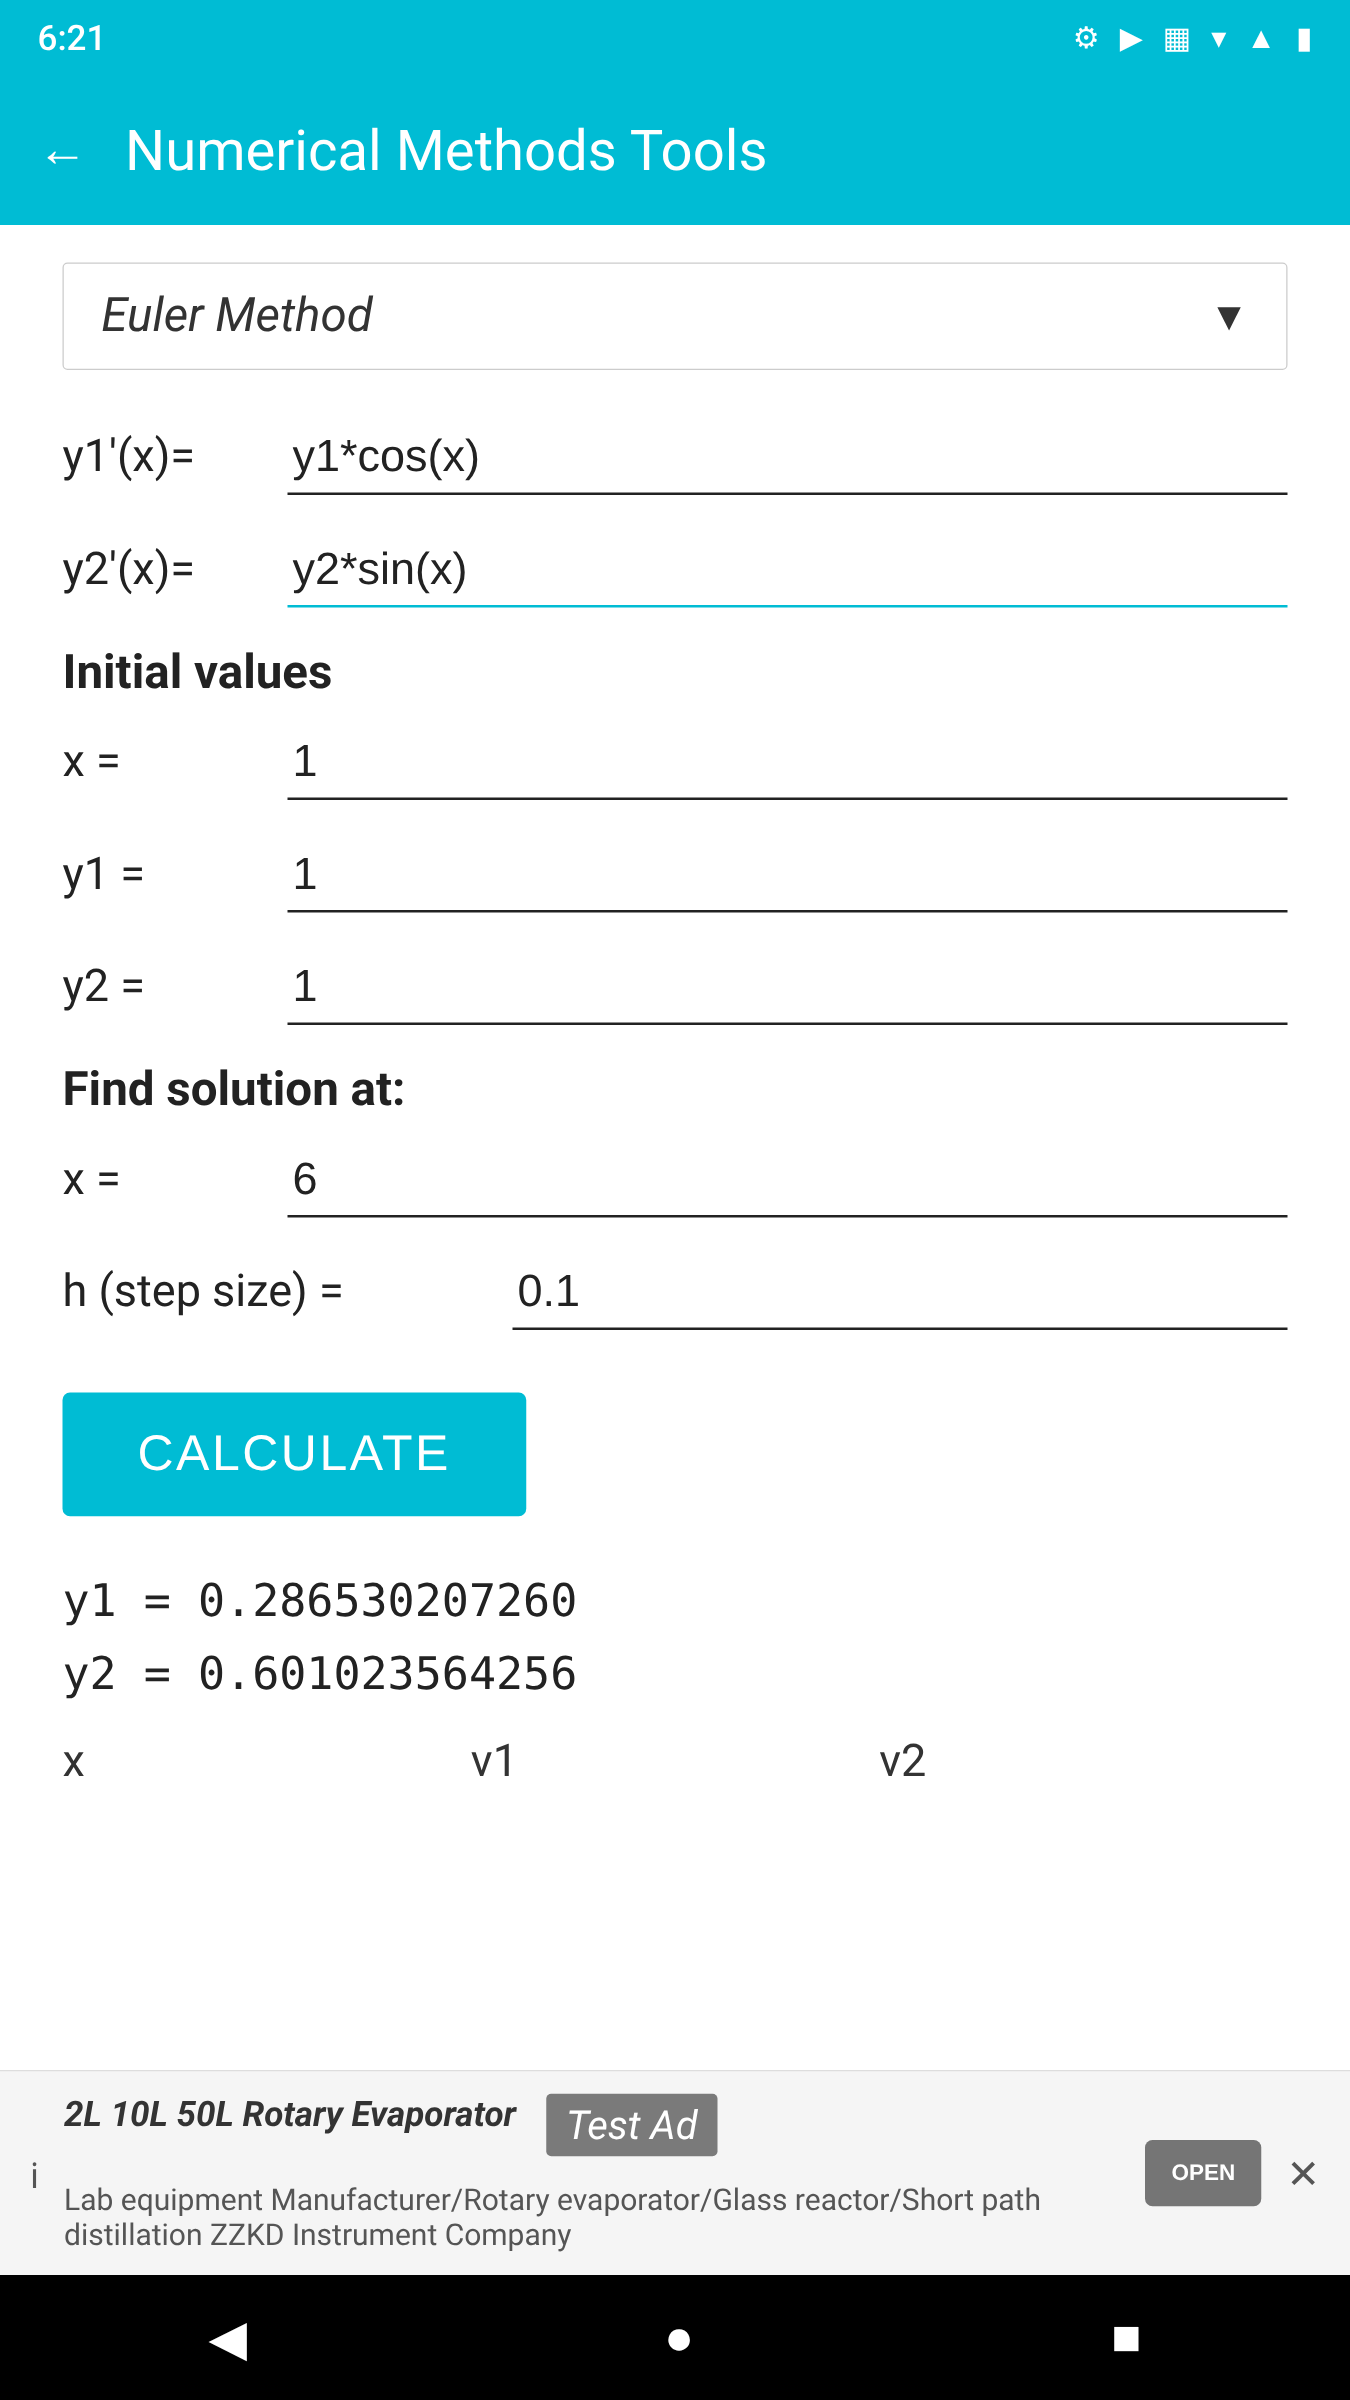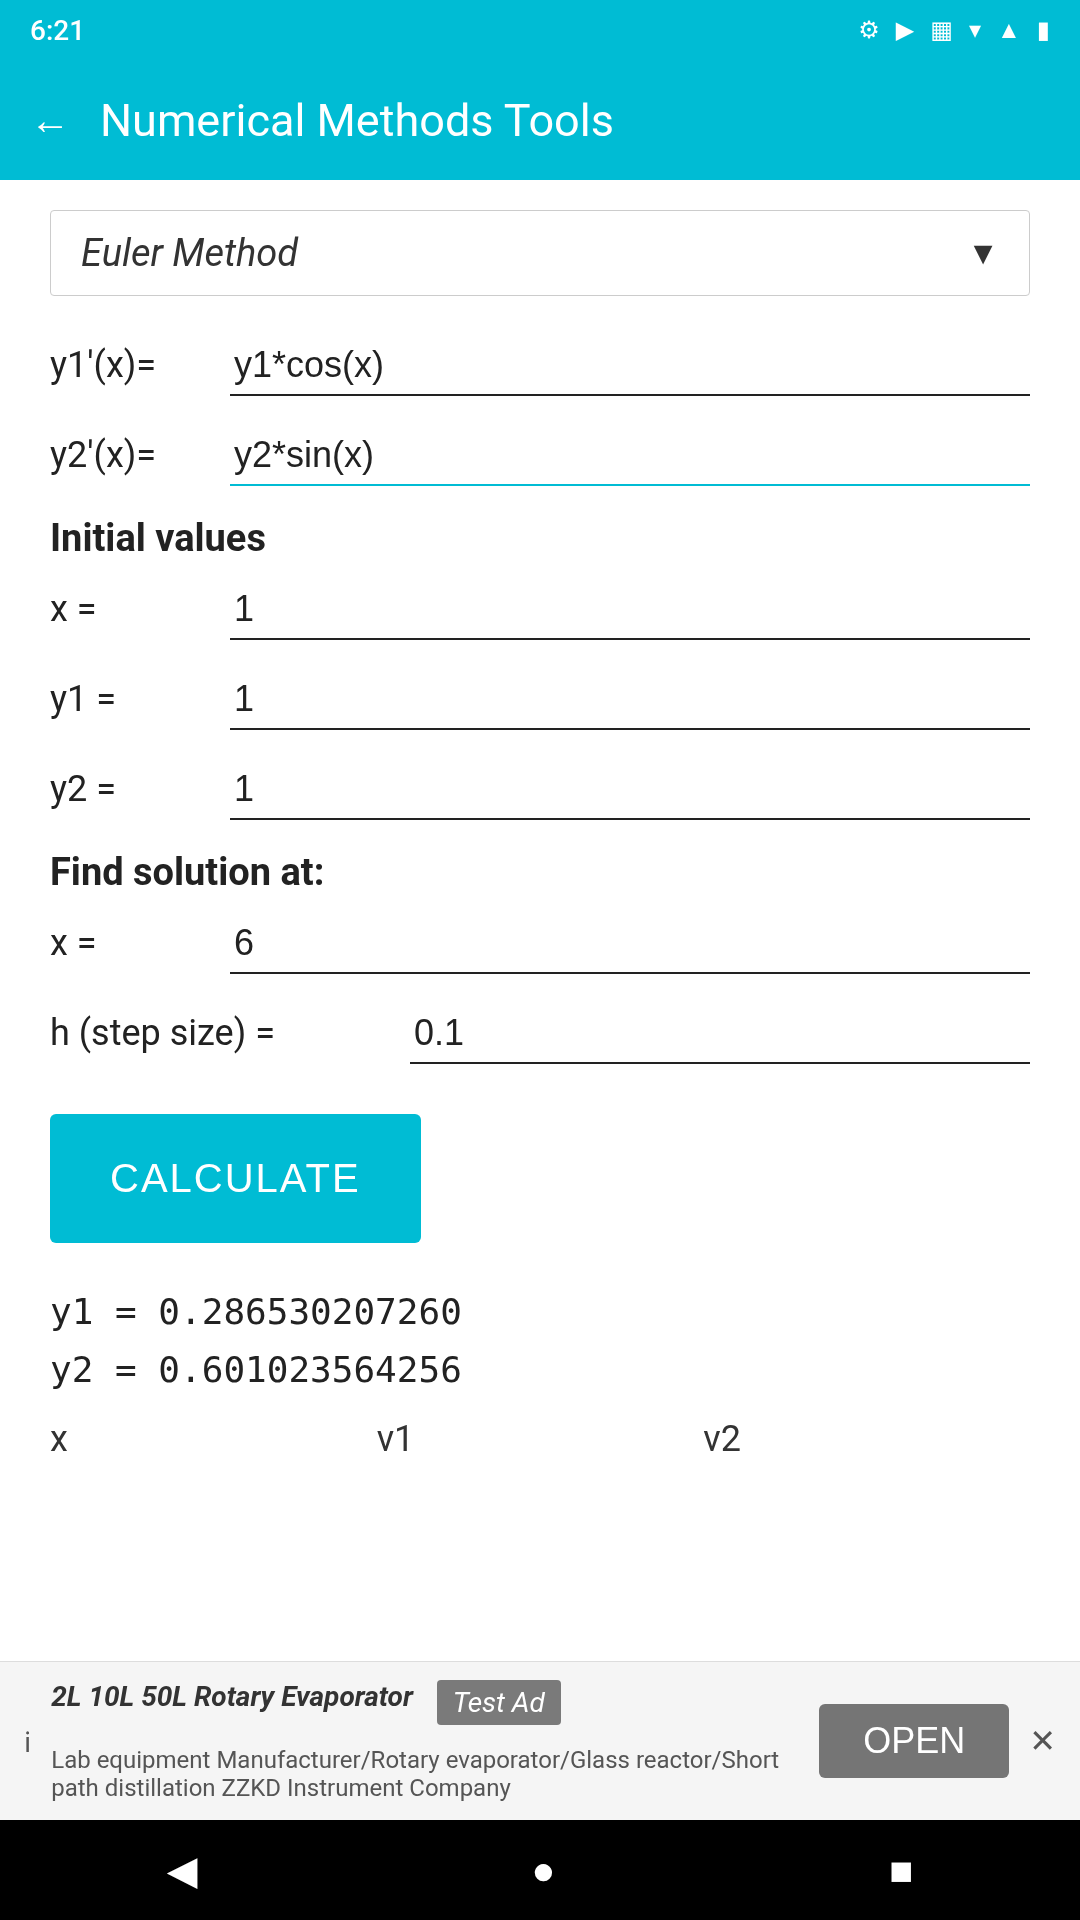--- a/index.html
+++ b/index.html
@@ -137,21 +137,21 @@
       color: #222222;
       margin: 20px 0 20px 0;
     }
 
     
     .calculate-btn {
       background: #00BCD4;
       color: white;
       font-size: 40px;
       font-weight: 500;
-      padding: 42px 60px;
+      padding: 27px 60px;
       border: none;
       border-radius: 6px;
       cursor: pointer;
       margin-top: 20px;
       margin-bottom: 40px;
       letter-spacing: 2px;
       text-align: center;
     }
 
     
@@ -201,32 +201,32 @@
 
     .ad-subtitle {
       font-size: 24px;
       color: #555;
       margin-top: 21px;
     }
 
     .ad-label {
       background: rgba(0,0,0,0.5);
       color: white;
-      font-size: 28px;
+      font-size: 32px;
       padding: 6px 16px;
       border-radius: 4px;
       white-space: nowrap;
     }
 
     .ad-open-btn {
       background: #757575;
       color: white;
-      font-size: 36px;
-      font-weight: 400;
-      padding: 16px 44px;
+      font-size: 18px;
+      font-weight: 700;
+      padding: 16px 21px;
       border: none;
       border-radius: 6px;
       cursor: pointer;
       white-space: nowrap;
     }
 
     .ad-info-icon {
       font-size: 28px;
       color: #555;
     }

